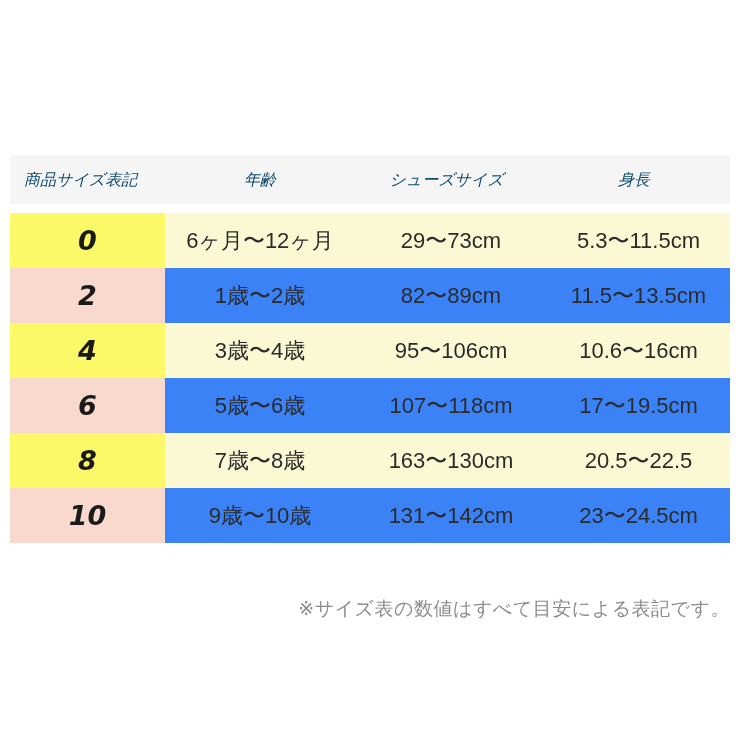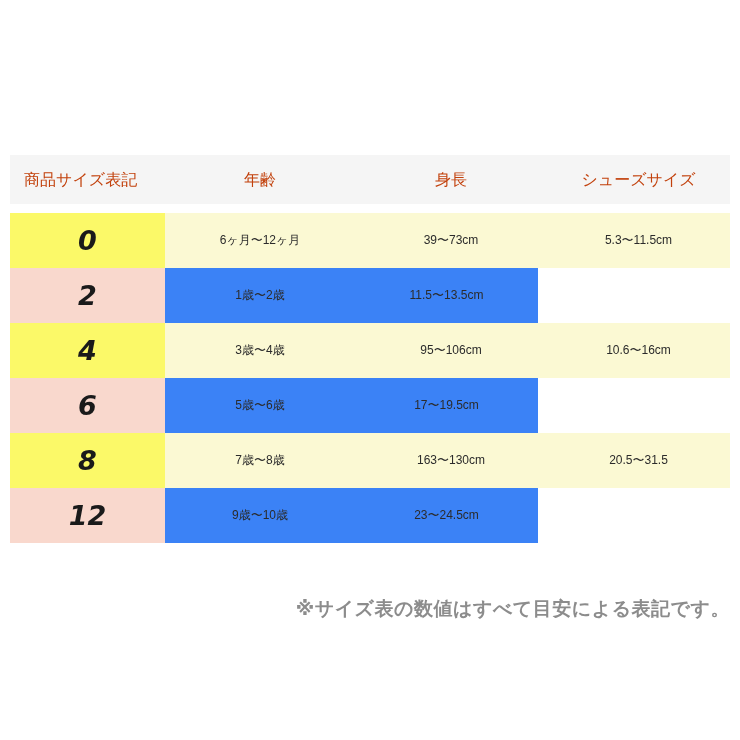--- a/index.html
+++ b/index.html
@@ -23,37 +23,38 @@
 
   .thead {
     display: flex;
     height: 49px;
     background: #f5f5f5;
     align-items: center;
     margin-bottom: 9px; 
   }
   .th {
     font-size: 16px;
-    color: #c2410c;
+    color: #0c4a6e;
     text-align: center;
     line-height: 49px;
     height: 49px;
+    font-style: italic;
   }
   .th.c1 { text-align: left; padding-left: 14px; }
 
   .tr {
     display: flex;
     height: 55px;
   }
   .td {
     height: 55px;
     display: flex;
     align-items: center;
     justify-content: center;
-    font-size: 12px;
+    font-size: 22px;
     color: #2b2b2b;
   }
 
   .c1 { width: 155px; }
   .c2 { width: 190px; }
   .c3 { width: 192px; }
   .c4 { width: 183px; }
 
   .tr.yellow .td { background: #fbf9d3; }
   .tr.pink   .td { background: #3b82f6; }
@@ -69,75 +70,77 @@
   }
 
   .note {
     position: absolute;
     right: 10px;
     top: 596px;
     font-size: 19px;
     color: #8c8c8c;
     text-align: center;
     letter-spacing: 0.5px;
-    font-weight: bold;
   }
 </style>
 </head>
 <body>
 
 <div class="canvas">
 
   <div class="size-table">
 
     <div class="thead">
       <div class="th c1">商品サイズ表記</div>
       <div class="th c2">年齢</div>
+      <div class="th c4">シューズサイズ</div>
       <div class="th c3">身長</div>
-      <div class="th c4">シューズサイズ</div>
     </div>
 
     <div class="tbody">
 
       <div class="tr yellow">
         <div class="td c1 key">0</div>
         <div class="td c2">6ヶ月〜12ヶ月</div>
-        <div class="td c3">39〜73cm</div>
+        <div class="td c3">29〜73cm</div>
         <div class="td c4">5.3〜11.5cm</div>
       </div>
 
       <div class="tr pink">
         <div class="td c1 key">2</div>
         <div class="td c2">1歳〜2歳</div>
+        <div class="td c3">82〜89cm</div>
         <div class="td c4">11.5〜13.5cm</div>
       </div>
 
       <div class="tr yellow">
         <div class="td c1 key">4</div>
         <div class="td c2">3歳〜4歳</div>
         <div class="td c3">95〜106cm</div>
         <div class="td c4">10.6〜16cm</div>
       </div>
 
       <div class="tr pink">
         <div class="td c1 key">6</div>
         <div class="td c2">5歳〜6歳</div>
+        <div class="td c3">107〜118cm</div>
         <div class="td c4">17〜19.5cm</div>
       </div>
 
       <div class="tr yellow">
         <div class="td c1 key">8</div>
         <div class="td c2">7歳〜8歳</div>
         <div class="td c3">163〜130cm</div>
-        <div class="td c4">20.5〜31.5</div>
+        <div class="td c4">20.5〜22.5</div>
       </div>
 
       <div class="tr pink">
-        <div class="td c1 key">12</div>
+        <div class="td c1 key">10</div>
         <div class="td c2">9歳〜10歳</div>
+        <div class="td c3">131〜142cm</div>
         <div class="td c4">23〜24.5cm</div>
       </div>
 
     </div>
   </div>
 
   <div class="note">※サイズ表の数値はすべて目安による表記です。</div>
 
 </div>
 

